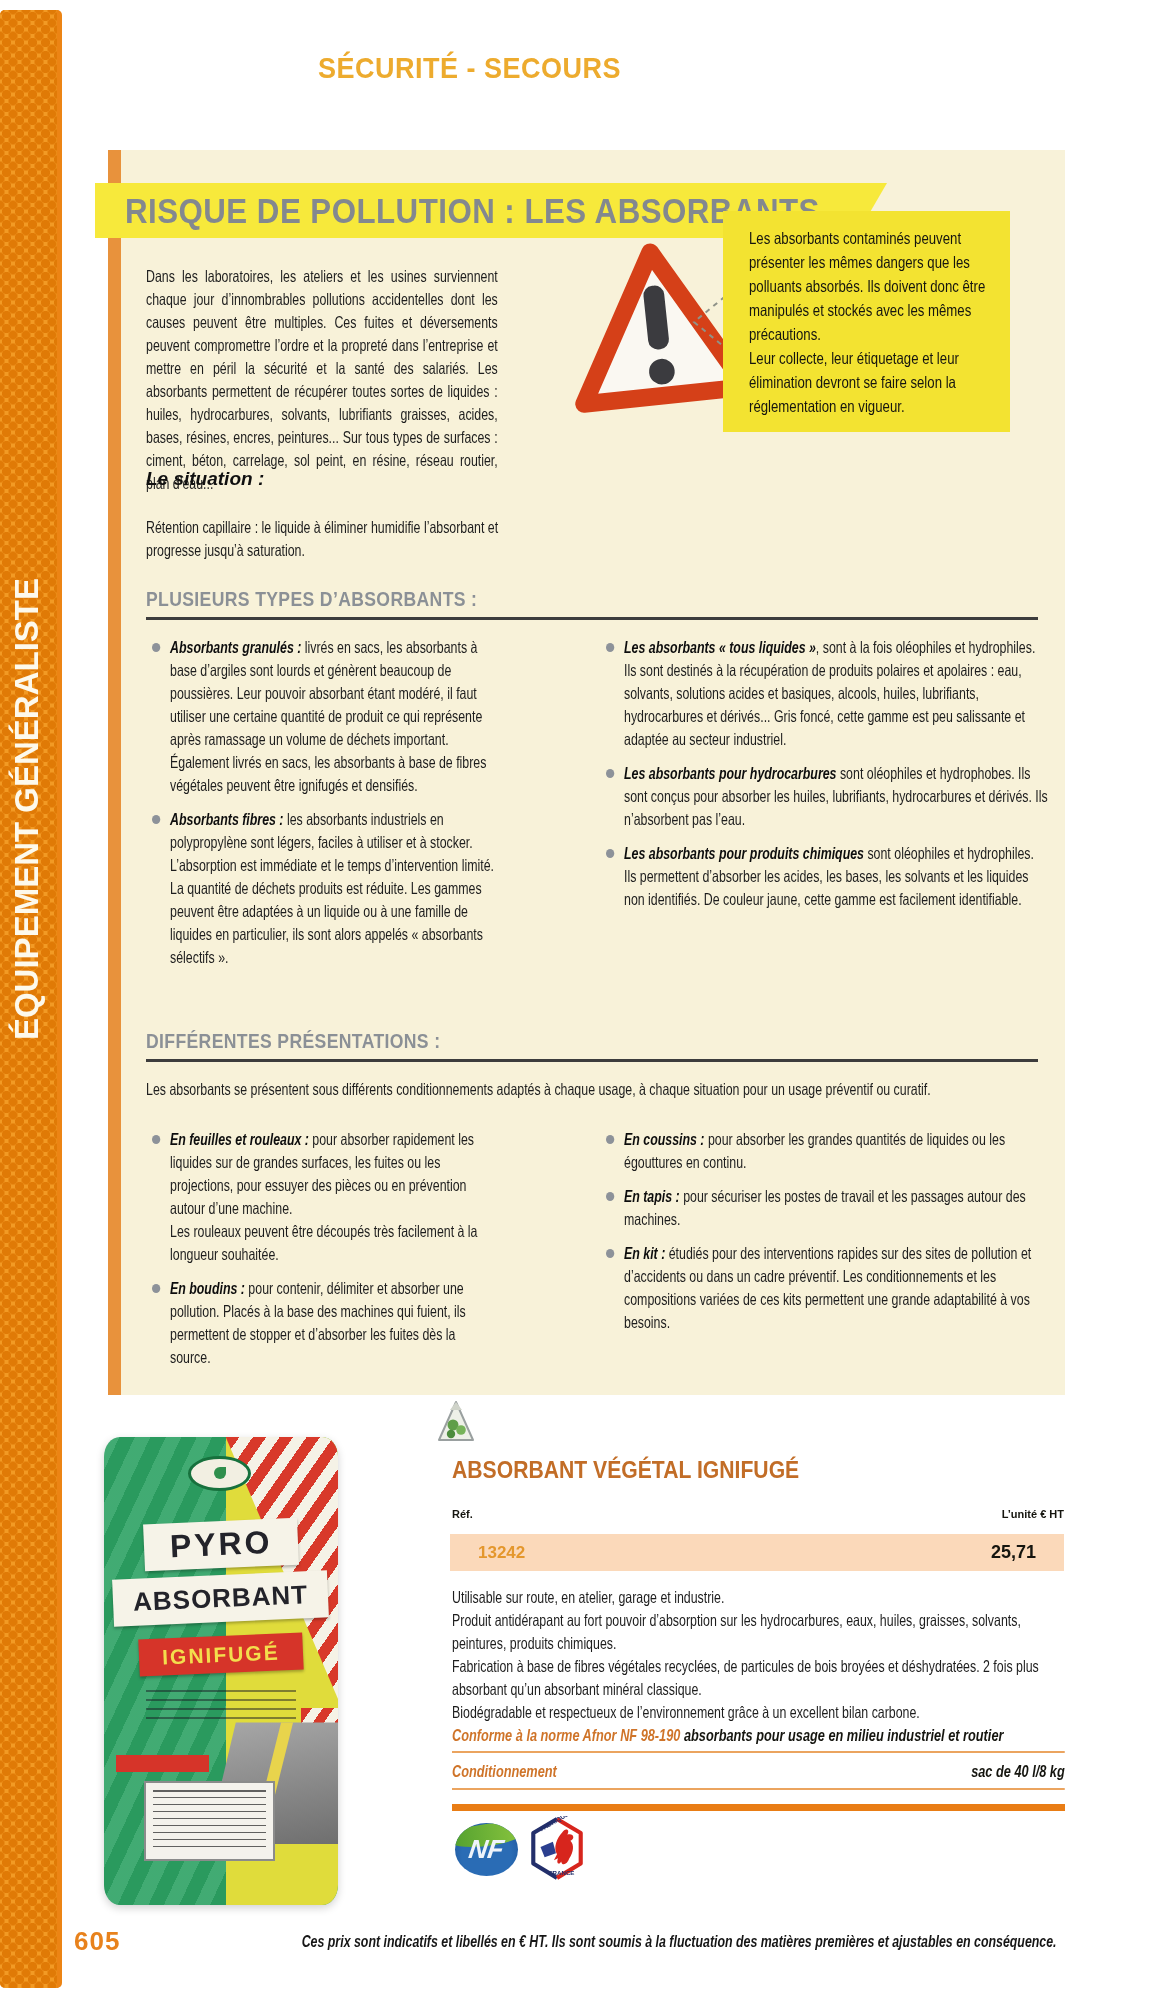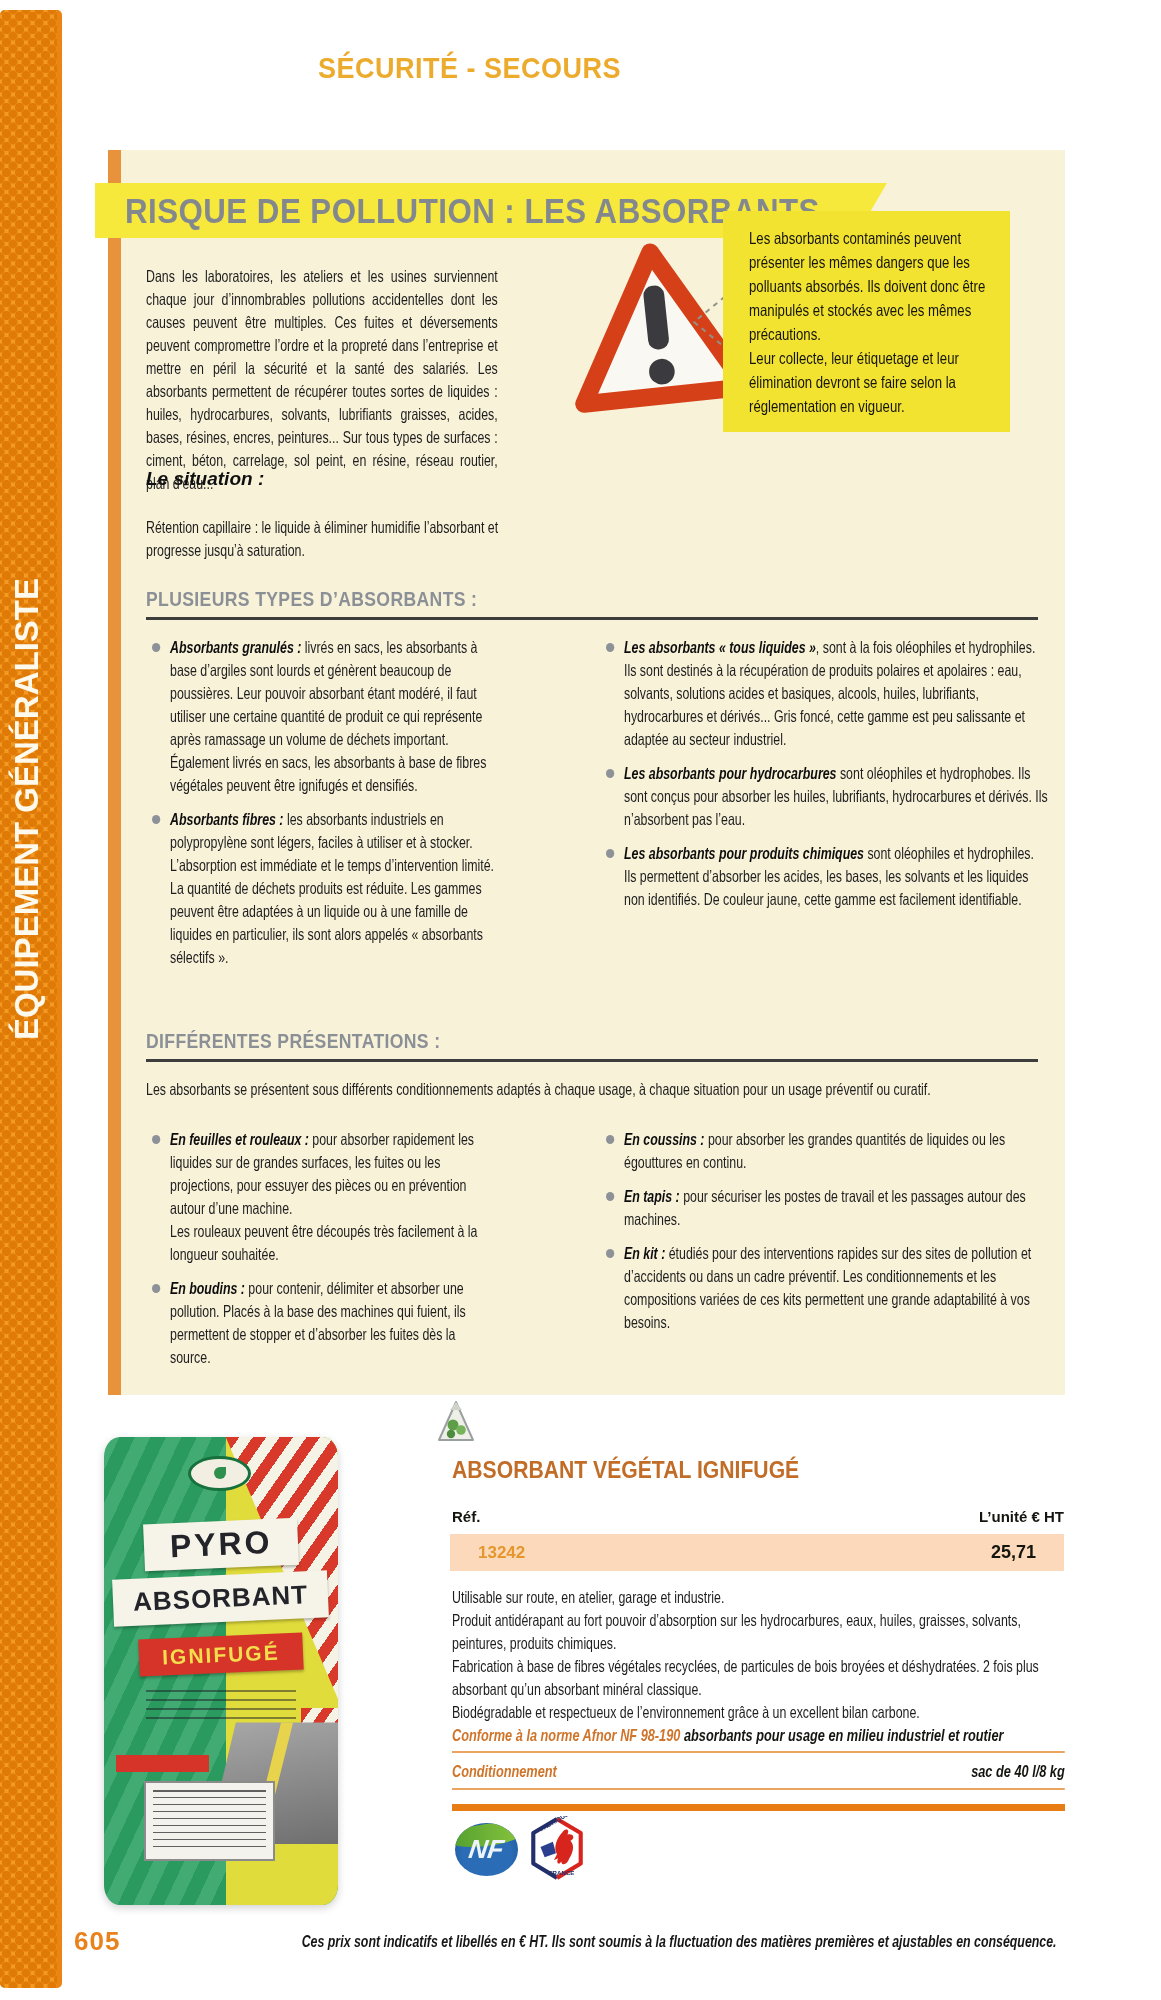--- a/index.html
+++ b/index.html
@@ -70,21 +70,21 @@
   .bullets li{position:relative;padding-left:32px;margin-bottom:11px;font-size:16.5px;
     line-height:23px;color:#1d1d1d;font-weight:500;}
   .bullets li::before{content:"";position:absolute;left:8px;top:7px;width:11px;height:9px;
     border-radius:50%;background:#8d9299;}
 
   
   .prod-icon{position:absolute;left:436px;top:1398px;}
   .prod-title{position:absolute;left:452px;top:1456px;font-size:23px;font-weight:900;color:#c26d27;
     transform:scale(.92,1.05);transform-origin:0 0;white-space:nowrap;}
   .tbl-head{position:absolute;left:452px;top:1508px;width:612px;display:flex;
-    justify-content:space-between;font-size:15px;font-weight:800;color:#15150f;}
+    justify-content:space-between;font-size:11px;font-weight:800;color:#15150f;}
   .tbl-row{position:absolute;left:450px;top:1534px;width:614px;height:37px;background:#fbd9ba;
     display:flex;align-items:center;justify-content:space-between;padding:0 28px;box-sizing:border-box;}
   .ref{color:#e4972c;font-weight:800;font-size:17px;}
   .price{color:#15150f;font-weight:900;font-size:18px;}
   .prod-desc{position:absolute;left:452px;top:1586px;width:816px;}
   .prod-desc p{margin:0;}
   .norm-line{position:absolute;left:452px;top:1726px;width:817px;transform:scaleX(.75);
     transform-origin:0 0;font-size:17px;font-weight:800;font-style:italic;
     border-bottom:2px solid #eba45f;padding-bottom:5px;white-space:nowrap;}
   .norm-label{color:#cf7429;}

